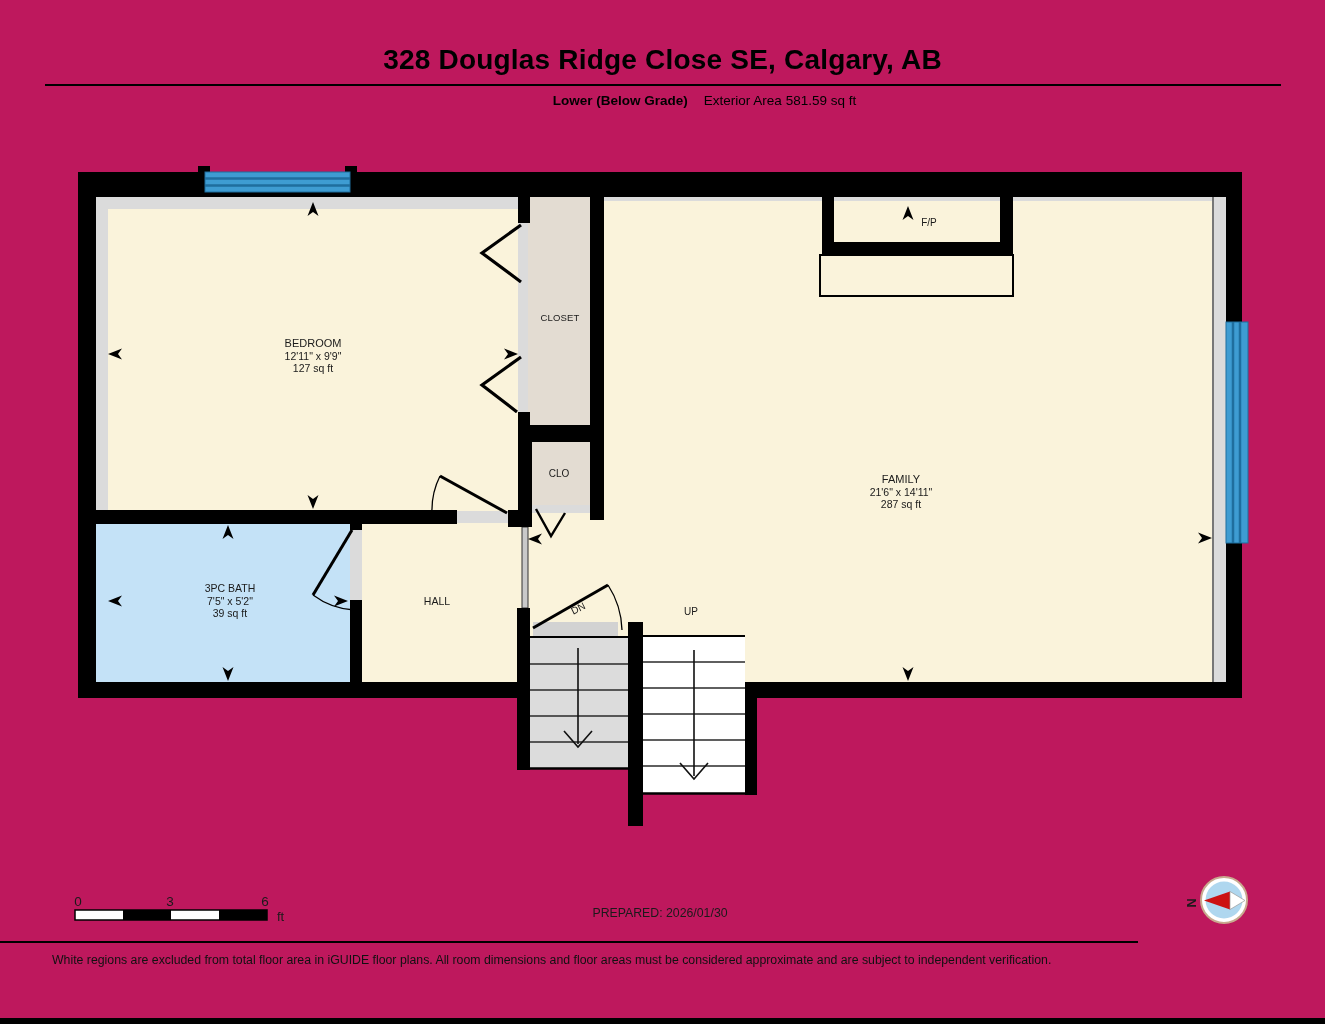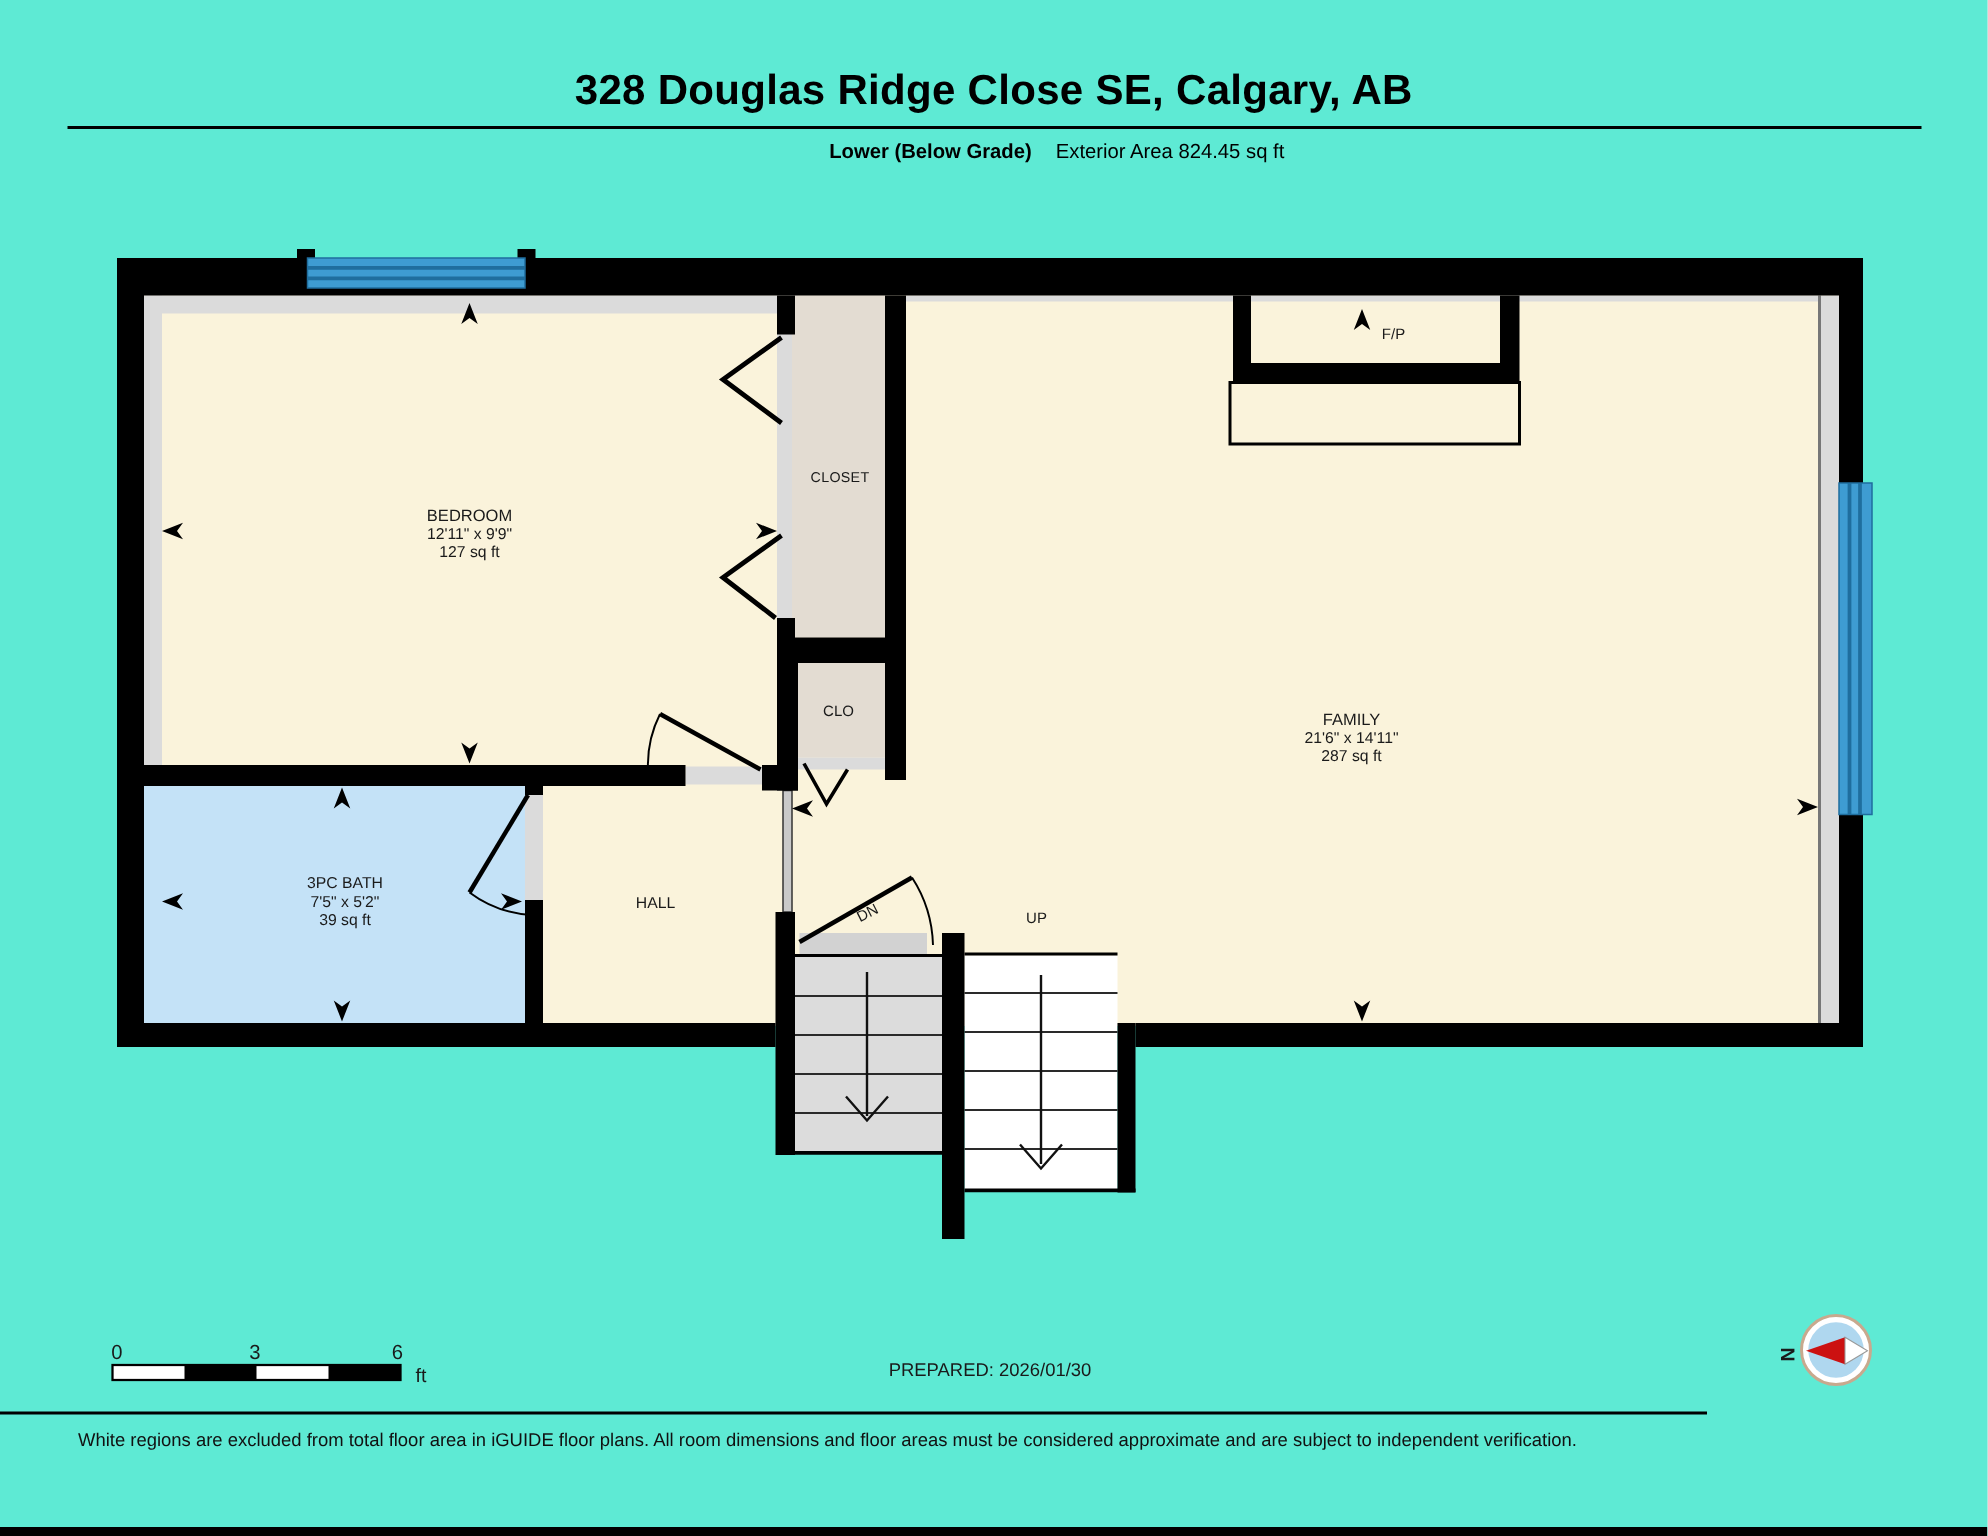--- a/index.html
+++ b/index.html
@@ -1,17 +1,17 @@
 <!DOCTYPE html>
 <html><head>
 <meta charset="utf-8">
 <style>
   html,body{margin:0;padding:0;background:#e8e8e8;}
   .page{
-    position:relative;width:1325px;height:1024px;background:#5eead4;
+    position:relative;width:1325px;height:1024px;background:#be185d;
     font-family:"Liberation Sans", sans-serif;overflow:hidden;margin:0 auto;
   }
   .title{
     position:absolute;top:44px;left:0;width:100%;text-align:center;
     font-size:28px;font-weight:bold;color:#000;letter-spacing:0.2px;
   }
   .title-rule{position:absolute;top:84px;left:45px;width:1236px;height:2px;background:#000;}
   .subtitle{
     position:absolute;top:93px;left:36px;width:100%;text-align:center;
     font-size:13.5px;color:#000;
@@ -29,21 +29,21 @@
   .bottom-bar{position:absolute;left:0;top:1018px;width:1325px;height:6px;background:#000;}
 </style>
 </head>
 <body>
 
 <div class="page">
 
   <div class="title">328 Douglas Ridge Close SE, Calgary, AB</div>
   <div class="title-rule"></div>
   <div class="subtitle">
-    <span class="floor">Lower (Below Grade)</span><span class="area">Exterior Area 824.45 sq ft</span>
+    <span class="floor">Lower (Below Grade)</span><span class="area">Exterior Area 581.59 sq ft</span>
   </div>
 
   <svg class="plan-svg" width="1325" height="1024" viewBox="0 0 1325 1024" xmlns="http://www.w3.org/2000/svg">
 
     <defs>
       <polygon id="dart" points="0,0 -5.5,14 0,10 5.5,14" fill="#000"></polygon>
     </defs>
 
     <rect x="93" y="196" width="1133" height="488" fill="#FAF3DB"></rect>
 

